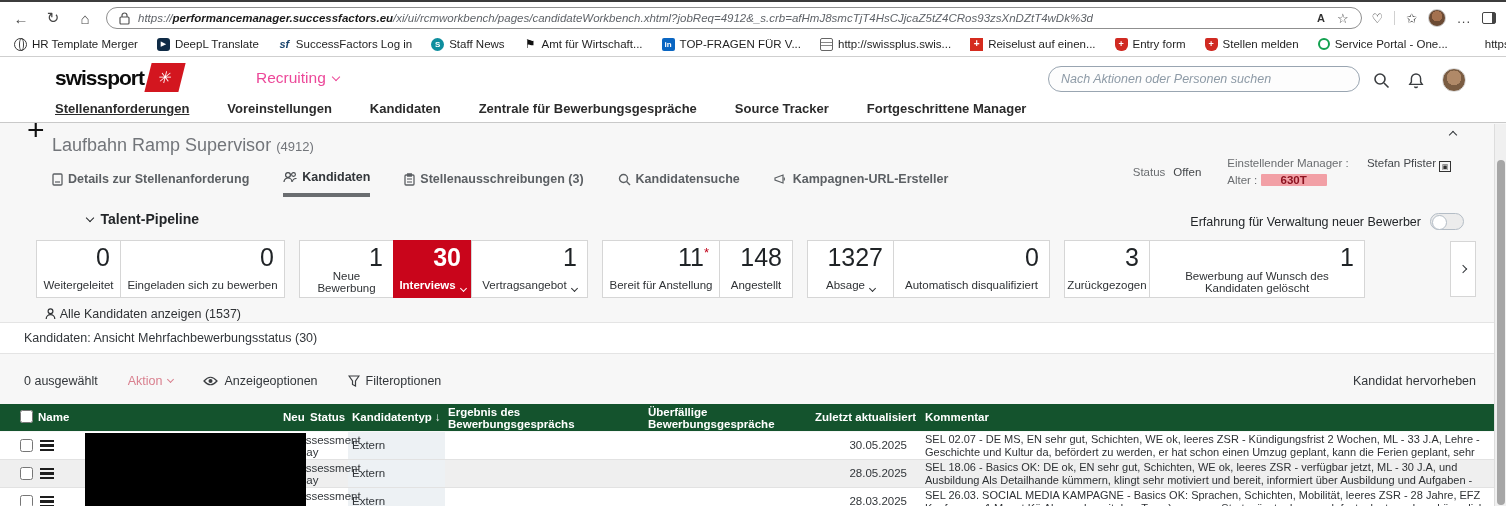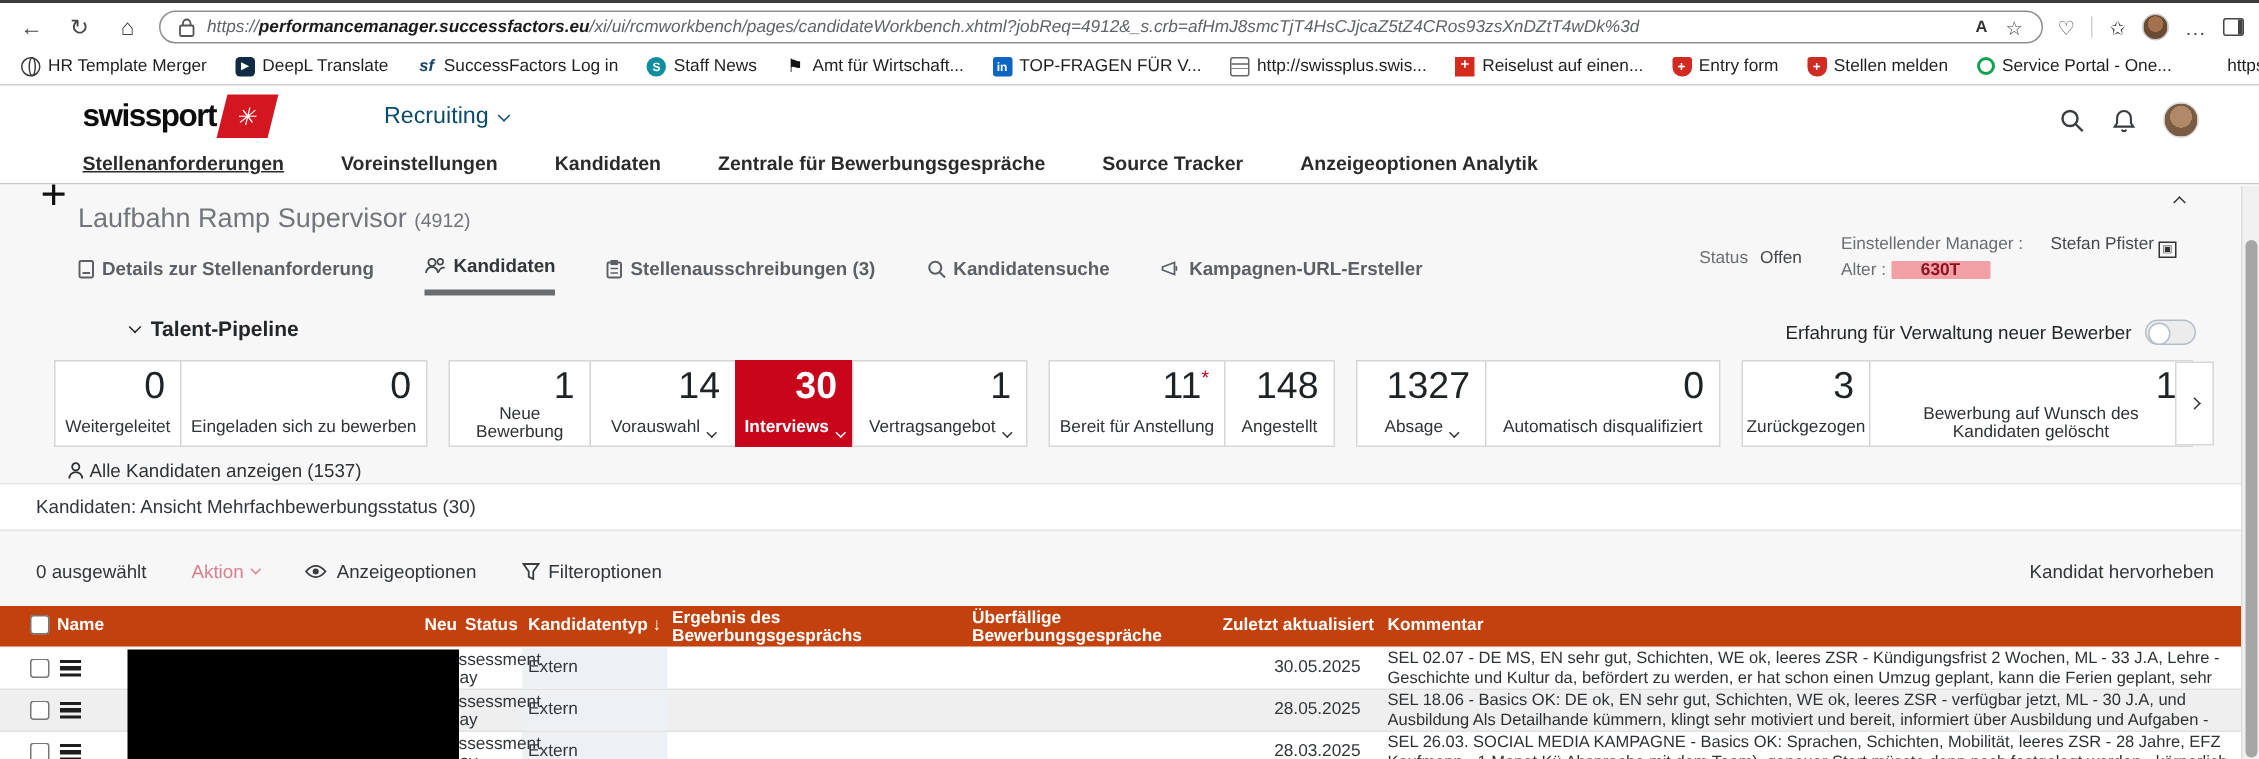--- a/index.html
+++ b/index.html
@@ -38,21 +38,21 @@
   .i-shield { background:#d02a22; border-radius:2px 2px 6px 6px; color:#fff; font-weight:bold; font-size:9px; line-height:1; }
   .i-ring { border:2.5px solid #12a150; border-radius:50%; width:12px; height:12px; }
   .i-ms { display:grid; grid-template-columns:6px 6px; grid-template-rows:6px 6px; gap:1px; }
   .i-ms span { display:block; }
 
   
   .app-header { position:absolute; top:56px; left:0; width:100%; height:43px; background:#fff; }
   .logo { position:absolute; left:55px; top:5px; display:flex; align-items:center; gap:4px; }
   .logo-text { font-size:21px; font-weight:bold; letter-spacing:-1px; color:#0d0d0d; }
   .logo-mark { width:34px; height:29px; background:#d3161f; transform:skewX(-14deg); display:flex; align-items:center; justify-content:center; color:#fff; font-size:16px; }
-  .module-sel { position:absolute; left:256px; top:11px; font-size:15.5px; color:#0c4a6e; display:flex; align-items:center; gap:7px; cursor:pointer; }
+  .module-sel { position:absolute; left:256px; top:11px; font-size:15.5px; color:#ec4899; display:flex; align-items:center; gap:7px; cursor:pointer; }
   .hdr-search { position:absolute; right:146px; top:8px; width:312px; height:26px; border:1px solid #99a5b1; border-radius:13px; background:#fdfdfd; display:flex; align-items:center; padding:0 12px; }
   .hdr-search input { border:none; outline:none; background:transparent; width:100%; font-size:12.5px; font-style:italic; color:#5b6b79; font-family:"Liberation Sans",sans-serif; }
   .hdr-search input::placeholder { color:#8d9aa6; }
   .hdr-icons { position:absolute; right:40px; top:10px; display:flex; align-items:center; gap:18px; }
   .app-avatar { width:24px; height:24px; border-radius:50%; background:radial-gradient(circle at 50% 40%, #b08968 0 42%, #7a5c42 43% 100%); border:1px solid #ddd; }
 
   
   .nav-row { position:absolute; top:99px; left:0; width:100%; height:22px; background:#fff; border-bottom:1px solid #c9c9c9;
     display:flex; gap:38px; padding-left:55px; font-size:13px; font-weight:bold; color:#2b2b2b; }
   .nav-item { cursor:pointer; white-space:nowrap; }
@@ -106,21 +106,21 @@
   .toolbar { position:absolute; left:0; top:243px; width:100%; height:30px; display:flex; align-items:center; padding-left:24px; gap:30px; font-size:12.5px; color:#32363a; }
   .tb-action { color:#d9808f; display:flex; align-items:center; gap:6px; }
   .tb-item { display:flex; align-items:center; gap:6px; cursor:pointer; }
   .tb-right { position:absolute; right:30px; display:flex; align-items:center; gap:12px; }
   .cand-search { width:178px; height:23px; background:#fff; border:1px solid #70787f; border-radius:2px; display:flex; align-items:center; padding:0 5px; gap:5px; }
   .cand-search input { border:none; outline:none; width:100%; font-size:11.5px; font-style:italic; color:#5b6b79; font-family:"Liberation Sans",sans-serif; background:transparent; }
   .cand-search input::placeholder { color:#7c8893; }
   .clear-x { width:15px; height:15px; border-radius:50%; background:#2f2f2f; color:#fff; font-size:11px; line-height:15px; text-align:center; flex:0 0 auto; cursor:pointer; }
 
   
-  .thead { position:absolute; left:0; top:281px; width:100%; height:27px; background:#c2410c; color:#fff; font-size:11.5px; font-weight:bold; }
+  .thead { position:absolute; left:0; top:281px; width:100%; height:27px; background:#14532d; color:#fff; font-size:11.5px; font-weight:bold; }
   .thead .cell, .trow .cell { position:absolute; white-space:nowrap; }
   .th2 { line-height:12px; top:2px !important; white-space:normal !important; }
   .thead .cell { top:7px; }
   .trow { position:absolute; left:0; width:100%; height:28px; border-bottom:1px solid #e2e2e2; font-size:11.5px; color:#32363a; }
   .trow.alt { background:#efefef; }
   .trow.plain { background:#fff; }
   .type-bg { position:absolute; left:348px; top:0; width:97px; height:100%; background:#edf1f4; }
   .hamb { position:absolute; left:40px; top:8px; width:14px; height:11px; border-top:2.2px solid #1d1d1d; border-bottom:2.2px solid #1d1d1d; }
   .hamb::after { content:""; position:absolute; left:0; top:2.4px; width:100%; height:2.2px; background:#1d1d1d; }
   .rowchk { position:absolute; left:20px; top:7px; }
@@ -231,40 +231,43 @@
 
   <div class="app-header">
     <div class="logo">
       <span class="logo-text">swissport</span>
       <span class="logo-mark">✳</span>
     </div>
     <div class="module-sel">
       <span>Recruiting</span>
         <span class="chev down"></span>
     </div>
+    <div class="hdr-search">
+      <input type="text" placeholder="Nach Aktionen oder Personen suchen" style="">
+    </div>
     <div class="hdr-icons">
       <svg width="17" height="17" viewBox="0 0 17 17">
           <circle cx="7" cy="7" r="5" fill="none" stroke="#3a3d40" stroke-width="1.6"></circle>
           <line x1="11" y1="11" x2="15.5" y2="15.5" stroke="#3a3d40" stroke-width="1.6"></line>
         </svg>
       <svg width="16" height="17" viewBox="0 0 16 17">
           <path d="M8 2 a4.6 4.6 0 0 1 4.6 4.6 V10 l1.6 2.4 H1.8 L3.4 10 V6.6 A4.6 4.6 0 0 1 8 2 Z" fill="none" stroke="#3a3d40" stroke-width="1.4"></path>
           <path d="M6.5 14.4 a1.6 1.6 0 0 0 3 0" fill="none" stroke="#3a3d40" stroke-width="1.4"></path>
         </svg>
       <span class="app-avatar"></span>
     </div>
   </div>
 
   <div class="nav-row">
     <span class="nav-item active">Stellenanforderungen</span>
     <span class="nav-item">Voreinstellungen</span>
     <span class="nav-item">Kandidaten</span>
     <span class="nav-item">Zentrale für Bewerbungsgespräche</span>
     <span class="nav-item">Source Tracker</span>
-    <span class="nav-item">Anzeigeoptionen Analytik</span>
+    <span class="nav-item">Fortgeschrittene Manager</span>
   </div>
 
   <div class="content">
 
     <span class="plus-cursor">+</span>
     <span class="collapse-top chev up"></span>
 
     <div class="job-title">
       <span>Laufbahn Ramp Supervisor</span> <span class="req">(4912)</span>
     </div>
@@ -358,27 +361,20 @@
           </div>
         <div class="card w1">
             <span class="num">0</span>
             <span class="lbl">Eingeladen sich zu bewerben</span>
           </div>
       </div>
       <div class="cgroup">
         <div class="card w2">
             <span class="num">1</span>
             <span class="lbl">Neue Bewerbung</span>
-          </div>
-        <div class="card w3">
-            <span class="num">14</span>
-            <span class="lbl">
-              <span>Vorauswahl</span>
-              <span class="chev down sm"></span>
-            </span>
           </div>
         <div class="card w4 sel">
             <span class="num">30</span>
             <span class="lbl">
               <span>Interviews</span>
               <span class="chev down sm"></span>
             </span>
           </div>
         <div class="card w5">
             <span class="num">1</span>

